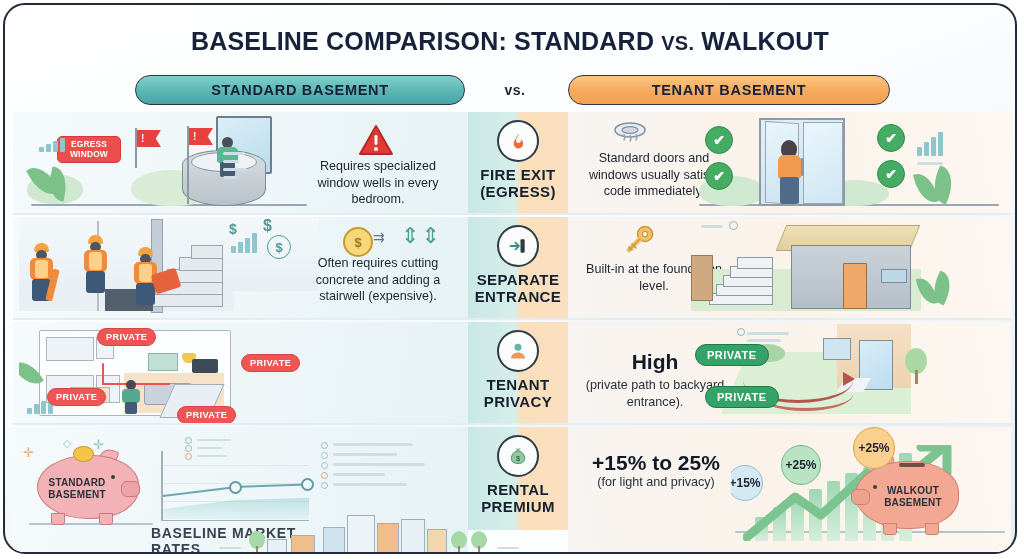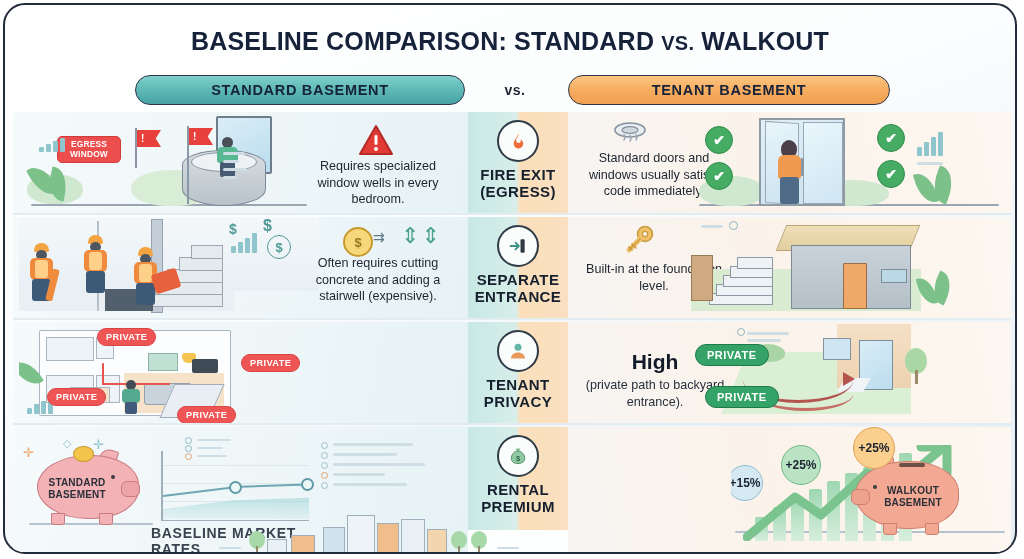--- a/index.html
+++ b/index.html
@@ -635,20 +635,24 @@
       <div class="dashline" style="left:20px;top:24px;width:92px;"></div>
       <div class="dashline" style="left:20px;top:34px;width:52px;"></div>
       <div class="dashline" style="left:20px;top:44px;width:74px;"></div>
       <div class="dot" style="left:8px;top:3px;width:5px;height:5px;border:1.3px solid #9fc2cb;"></div>
       <div class="dot" style="left:8px;top:13px;width:5px;height:5px;border:1.3px solid #9fc2cb;"></div>
       <div class="dot" style="left:8px;top:23px;width:5px;height:5px;border:1.3px solid #9fc2cb;"></div>
       <div class="dot" style="left:8px;top:33px;width:5px;height:5px;border:1.3px solid #e3a173;"></div>
       <div class="dot" style="left:8px;top:43px;width:5px;height:5px;border:1.3px solid #9fc2cb;"></div>
     </div>
 
+    <div style="position:absolute;left:560px;top:24px;width:166px;text-align:center;">
+      <div class="bigpct">+15% to 25%</div>
+      <div class="sub">(for light and privacy)</div>
+    </div>
 
     <div class="art" style="left:718px;width:288px;">
       <div class="ground" style="left:4px;top:104px;width:270px;background:#b6c2cc;"></div>
       <div id="growth">
         <div class="gbar" style="left:16px;width:13px;height:24px;"></div>
         <div class="gbar" style="left:34px;width:13px;height:34px;"></div>
         <div class="gbar" style="left:52px;width:13px;height:44px;"></div>
         <div class="gbar" style="left:70px;width:13px;height:52px;"></div>
         <div class="gbar" style="left:88px;width:13px;height:60px;"></div>
         <div class="gbar" style="left:106px;width:13px;height:68px;"></div>

